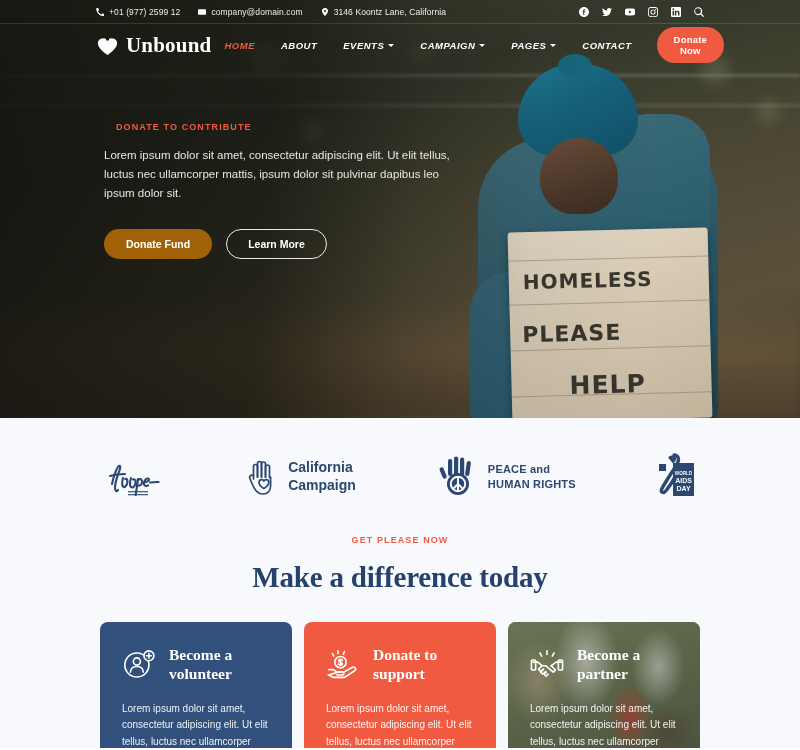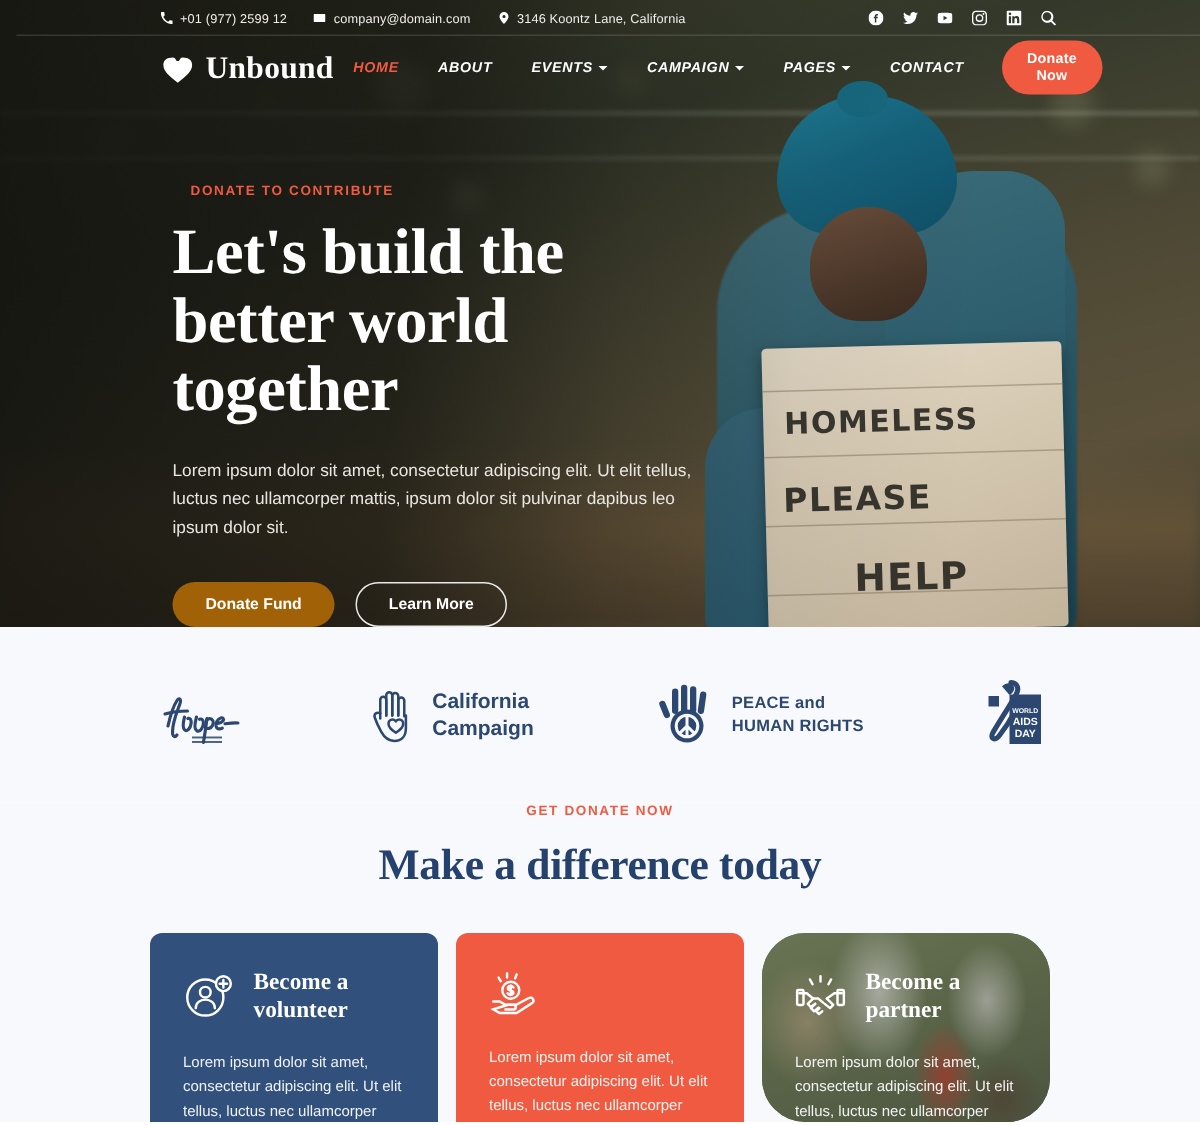--- a/index.html
+++ b/index.html
@@ -9,21 +9,20 @@
     background:#ffffff;
     -webkit-font-smoothing:antialiased;
   }
 
   
   .hero {
     position:relative;
     width:800px; height:418px;
     overflow:hidden;
     background:#2a2b20;
-    padding-left:11px;
   }
   
   .hero-bg-base {
     position:absolute; inset:0;
     background:linear-gradient(165deg,#41432f 0%,#33382a 30%,#4e4935 58%,#5b513a 78%,#3d3b2b 100%);
   }
   .hero-bokeh { position:absolute; inset:0; }
   .hero-bokeh span {
     position:absolute; border-radius:50%;
     background:rgba(190,200,150,.16);
@@ -198,21 +197,21 @@
     padding:28px 100px 0 100px;
   }
   .card {
     width:192px; height:126px;
     border-radius:8px 8px 0 0;
     padding:24px 22px 0 22px;
     position:relative; overflow:hidden;
   }
   .card-navy { background:#31507c; }
   .card-orange { background:#f05a40; }
-  .card-photo { background:#6a7a5c;border-radius:29px; }
+  .card-photo { background:#6a7a5c; }
   .card-photo .photo-bg {
     position:absolute; inset:0;
     background:
       radial-gradient(ellipse 50px 60px at 30px 60px, rgba(210,180,150,.55), rgba(0,0,0,0) 70%),
       radial-gradient(ellipse 45px 70px at 78px 40px, rgba(235,235,232,.75), rgba(0,0,0,0) 72%),
       radial-gradient(ellipse 38px 55px at 150px 45px, rgba(228,228,225,.7), rgba(0,0,0,0) 70%),
       radial-gradient(ellipse 30px 50px at 122px 95px, rgba(205,60,45,.75), rgba(0,0,0,0) 70%),
       radial-gradient(ellipse 40px 40px at 160px 110px, rgba(90,70,55,.7), rgba(0,0,0,0) 72%),
       linear-gradient(160deg,#7d8b63 0%,#6d7a57 40%,#56614a 100%);
   }
@@ -370,21 +369,20 @@
       </div>
       <div class="menu-item">
         <span>CONTACT</span>
       </div>
       <button class="donate-btn">Donate Now</button>
     </div>
   </nav>
 
   <div class="hero-content">
     <div class="eyebrow">DONATE TO CONTRIBUTE</div>
-    <h1 class="hero-title">Let's build the better world together</h1>
     <p class="hero-desc">Lorem ipsum dolor sit amet, consectetur adipiscing elit. Ut elit tellus, luctus nec ullamcorper mattis, ipsum dolor sit pulvinar dapibus leo ipsum dolor sit.</p>
     <div class="hero-actions">
       <button class="btn-solid">Donate Fund</button>
       <button class="btn-outline">Learn More</button>
     </div>
   </div>
 </section>
 
 <section class="partners">
 
@@ -455,21 +453,21 @@
         <text x="27.5" y="22" font-size="4.6" text-anchor="middle">WORLD</text>
         <text x="27.5" y="30" font-size="7" text-anchor="middle">AIDS</text>
         <text x="27.5" y="38" font-size="7" text-anchor="middle">DAY</text>
       </g>
     </svg>
   </div>
 </section>
 
 <section class="involve">
   <div class="involve-head">
-    <div class="involve-eyebrow">GET DONATE NOW</div>
+    <div class="involve-eyebrow">GET PLEASE NOW</div>
     <h2 class="involve-title">Make a difference today</h2>
   </div>
 
   <div class="cards">
 
     <div class="card card-navy">
       <div class="card-top">
         <span class="card-icon">
           <svg viewBox="0 0 48 48">
             <g fill="none" stroke="#fff" stroke-width="2.3">
@@ -492,20 +490,21 @@
           <svg viewBox="0 0 48 48">
             <g fill="none" stroke="#fff" stroke-width="2.3" stroke-linecap="round">
               <path d="M17 4v4M26 5l-1.4 3.8M9 8l2 3.4"></path>
               <circle cx="20.5" cy="20" r="8"></circle>
               <path d="M20.5 15.5v9M23 17.3c-.6-.9-1.6-1.3-2.7-1.3-1.4 0-2.5.9-2.5 2s1 1.8 2.5 2.1c1.6.3 2.6 1 2.6 2.1 0 1.2-1.1 2-2.6 2-1.2 0-2.2-.5-2.8-1.4"></path>
               <path d="M4 30.5h6l5.5 3.2h7.4c1.3 0 2.3 1 2.3 2.2 0 1.2-1 2.2-2.3 2.2h-7.5"></path>
               <path d="M18 33.7h7.5l12-6.4c1.5-.8 3.3-.2 4 1.2.7 1.4 0 3.1-1.5 3.9L26 41.5H10l-6-3.5z"></path>
             </g>
           </svg>
         </span>
+        <div class="card-title">Donate to support</div>
       </div>
       <p class="card-body">Lorem ipsum dolor sit amet, consectetur adipiscing elit. Ut elit tellus, luctus nec ullamcorper mattis, pulvinar dapibus leo.</p>
     </div>
 
     <div class="card card-photo">
       <div class="photo-bg"></div>
       <div class="photo-tint"></div>
       <div class="card-top">
         <span class="card-icon">
           <svg viewBox="0 0 48 48">

